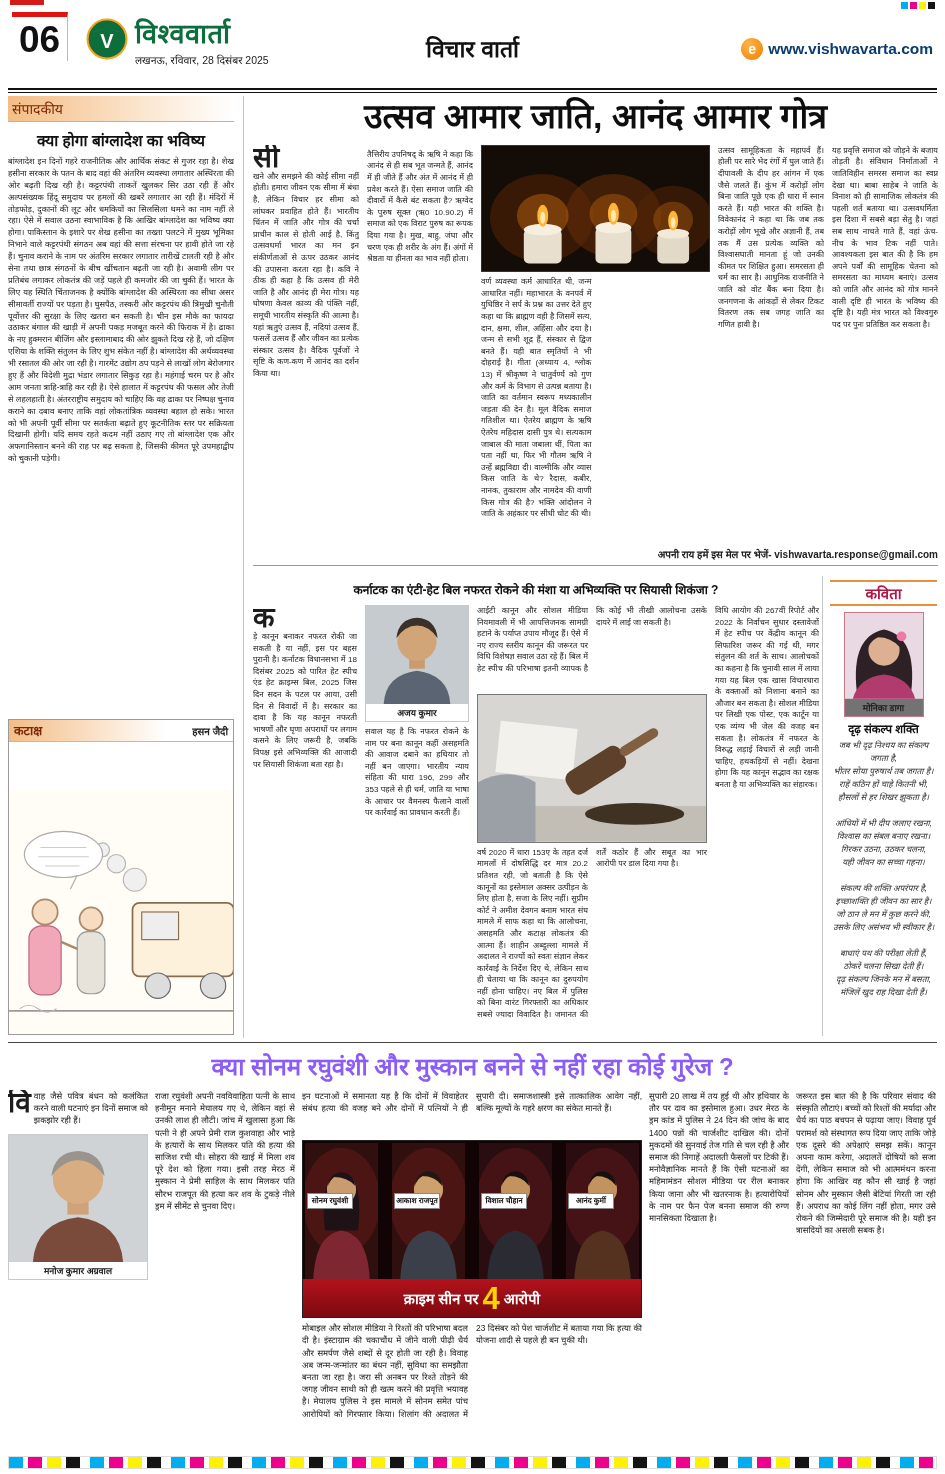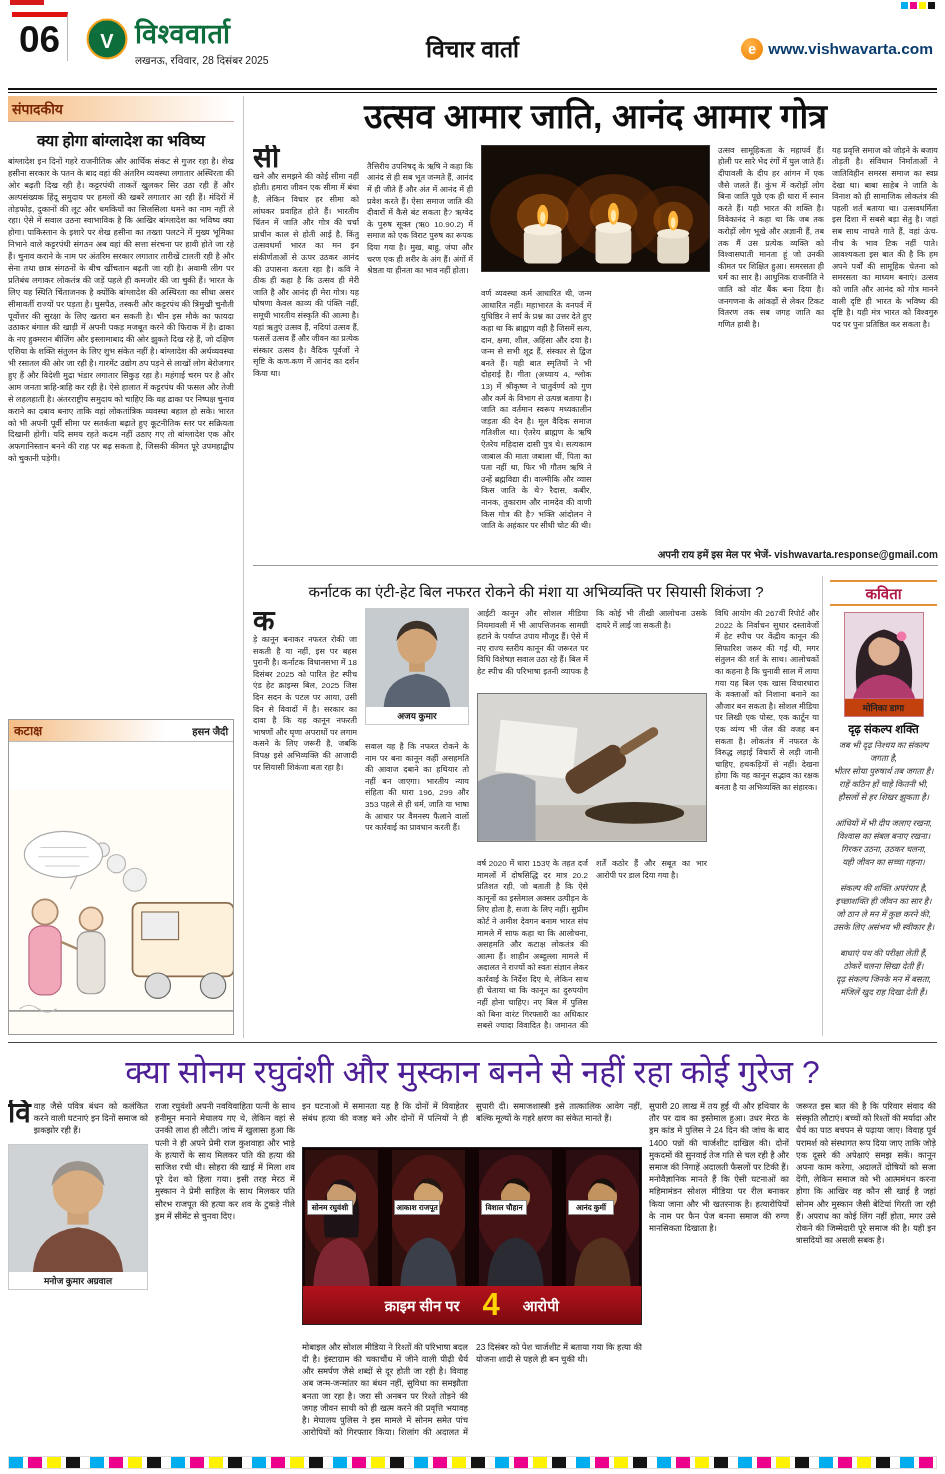--- a/index.html
+++ b/index.html
@@ -22,81 +22,81 @@
   .section-title { position:absolute; left:0; right:0; top:26px; text-align:center; font-size:23px; font-weight:700; color:#111; }
   .website { position:absolute; right:4px; top:32px; display:flex; align-items:center; gap:5px; font-size:15.5px; font-weight:700; color:#0b3c6e; cursor:pointer; }
   .elogo { width:22px; height:22px; border-radius:50%; background:radial-gradient(circle at 35% 30%, #ffb347, #f07f00);
            color:#fff; font-weight:700; font-size:14px; display:flex; align-items:center; justify-content:center; }
   .masthead-rule { position:absolute; top:88px; left:8px; right:8px; height:5px; border-top:2.5px solid #111; border-bottom:1px solid #111; }
 
   
   .txt { font-size:8px; line-height:1.45; text-align:justify; color:#1c1c1c; overflow:hidden; }
   .dropcap { float:left; font-size:28px; font-weight:700; line-height:26px; margin:0 3px 0 0; }
   .two-col { column-count:2; column-gap:8px; column-fill:auto; }
-  .fill { flex:1 1 auto; overflow:hidden; margin-top:16px; }
+  .fill { flex:1 1 auto; overflow:hidden; margin-top:4px; }
   .col { display:flex; flex-direction:column; overflow:hidden; }
 
   
   .author-fig { width:100%; border:1px solid #c9c9c9; background:#fff; }
   .author-fig svg { display:block; width:100%; }
   .author-fig figcaption { font-size:9px; font-weight:700; text-align:center; padding:2px 1px; color:#222; }
 
   
   .left-col { position:absolute; top:96px; left:8px; width:236px; height:942px; border-right:1px solid #c5c5c5; padding-right:9px; }
   .ed-label-row { background:linear-gradient(90deg,#f4bd85,#fdf0e2 75%,#fff); padding:3px 4px; border-bottom:1px solid #caa; }
-  .chip-text { font-size:14px; font-weight:700; color:#7c2704; }
+  .chip-text { font-size:14px; font-weight:400; color:#7c2704; }
   .ed-headline { font-size:15.5px; font-weight:700; text-align:center; margin:7px 0 5px; color:#111; }
   .ed-body { height:556px; font-size:8.2px; }
   .cartoon-box { margin-top:7px; border:1px solid #9a9a9a; height:316px; display:flex; flex-direction:column;gap:48px; }
   .cartoon-head { display:flex; align-items:center; justify-content:space-between; padding:2px 5px; border-bottom:1px solid #bbb;
                   background:linear-gradient(90deg,#f4bd85,#fff 70%); }
   .cartoon-label { font-size:12.5px; font-weight:700; color:#7c2704; }
   .cartoon-artist { font-size:10px; font-weight:700; color:#222; }
   .cartoon-art { flex:1; overflow:hidden; } .cartoon-art svg { display:block; width:100%; height:100%; }
 
   
   .lead { position:absolute; top:96px; left:253px; width:685px; height:474px; }
   .lead h1 { font-size:34px; font-weight:700; text-align:center; color:#0e0e0e; line-height:1.2; }
   .lead-cols { display:flex; gap:8px; height:396px; margin-top:8px; }
   .w106 { width:106px; flex:0 0 106px; } .w228 { width:229px; flex:0 0 229px; }
   .candles { border:1px solid #333; } .candles svg { display:block; width:100%; }
   .feedback { margin-top:6px; text-align:right; font-size:10px; font-weight:700; color:#222; border-bottom:1px solid #999; padding-bottom:4px; cursor:pointer; }
 
   
   .karnataka { position:absolute; top:576px; left:253px; width:566px; height:460px; padding-top:5px; }
-  .karnataka h2 { font-size:15px; font-weight:400; text-align:center; color:#0e0e0e; }
+  .karnataka h2 { font-size:12px; font-weight:700; text-align:center; color:#0e0e0e; }
   .k-cols { display:flex; gap:8px; height:424px; margin-top:7px; }
   .w104 { width:104px; flex:0 0 104px; } .w230 { width:230px; flex:0 0 230px; }
   .mid-top { height:92px; }
   .gavel { border:1px solid #777; margin-top:4px; } .gavel svg { display:block; width:100%; }
 
   
   .poem { position:absolute; top:576px; left:822px; width:115px; height:460px; border-left:1px solid #c5c5c5; padding:4px 0 0 7px; }
   .poem-label { text-align:center; font-size:15px; font-weight:700; color:#b01845; border-top:2px solid #e7903c; border-bottom:2px solid #e7903c; padding:1px 0; }
-  .poet-fig { width:80px; margin:6px auto 2px; border:1px solid #c78; background:#c2410c; }
+  .poet-fig { width:80px; margin:6px auto 2px; border:1px solid #c78; background:#737373; }
   .poet-fig svg { display:block; width:100%; }
   .poet-fig figcaption { font-size:9px; font-weight:700; text-align:center; padding:2px 0; color:#222; }
   .poem-title { text-align:center; font-size:11.5px; font-weight:700; margin:4px 0 3px; color:#111; }
   .poem-body { font-size:8.4px; font-style:italic; line-height:1.55; white-space:pre-line; text-align:center; color:#333; height:288px; overflow:hidden; }
 
   
   .crime { position:absolute; top:1042px; left:8px; width:929px; height:404px; border-top:1.5px solid #444; padding-top:6px; }
-  .crime h1 { font-size:32px; font-weight:400; text-align:center; color:#4c1d95; }
+  .crime h1 { font-size:24px; font-weight:700; text-align:center; color:#8b5cf6; }
   .c-cols { display:flex; gap:7px; height:352px; margin-top:8px; }
   .w140 { width:140px; flex:0 0 140px; } .w340 { width:340px; flex:0 0 340px; }
   .c-cols .txt { font-size:8.4px; }
   .c1-top { height:44px; }
   .cmid-top { height:48px; }
   .crime-photo { margin-top:3px; border:1px solid #222; background:#120404; }
   .panels { display:flex; height:138px; gap:14px; padding:2px 2px 0; }
   .panel { position:relative; flex:1; overflow:hidden; }
   .panel svg { display:block; width:100%; height:100%; }
   .tag { position:absolute; left:2px; top:50px; width:46px; background:#fff; color:#111; font-size:7.5px; font-weight:700;
          text-align:center; line-height:1.25; padding:2px 1px; border:1px solid #888; }
-  .strip { height:38px; background:linear-gradient(180deg,#b5121b,#7c0a10); display:flex; align-items:center; justify-content:center; gap:23px; }
+  .strip { height:38px; background:linear-gradient(180deg,#b5121b,#7c0a10); display:flex; align-items:center; justify-content:center; gap:4px; }
   .strip .cap { color:#fff; font-weight:700; font-size:14.5px; }
   .strip .big4 { color:#ffd400; font-weight:700; font-size:31px; line-height:1; }
 
   
   .cmyk { position:absolute; bottom:5px; left:8px; right:8px; height:13px;
     background:repeating-linear-gradient(90deg,
       #00aeef 0 14px, #ffffff 14px 19px,
       #ec008c 19px 33px, #ffffff 33px 38px,
       #fff200 38px 52px, #ffffff 52px 57px,
       #141414 57px 71px, #ffffff 71px 81px); border:1px solid #ddd; }

